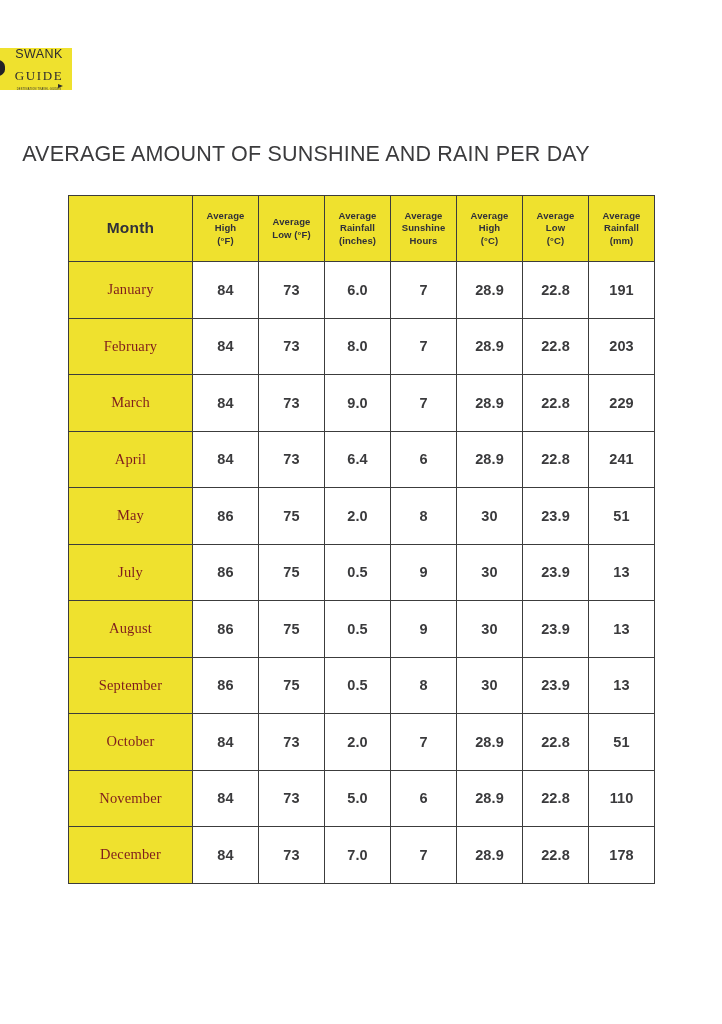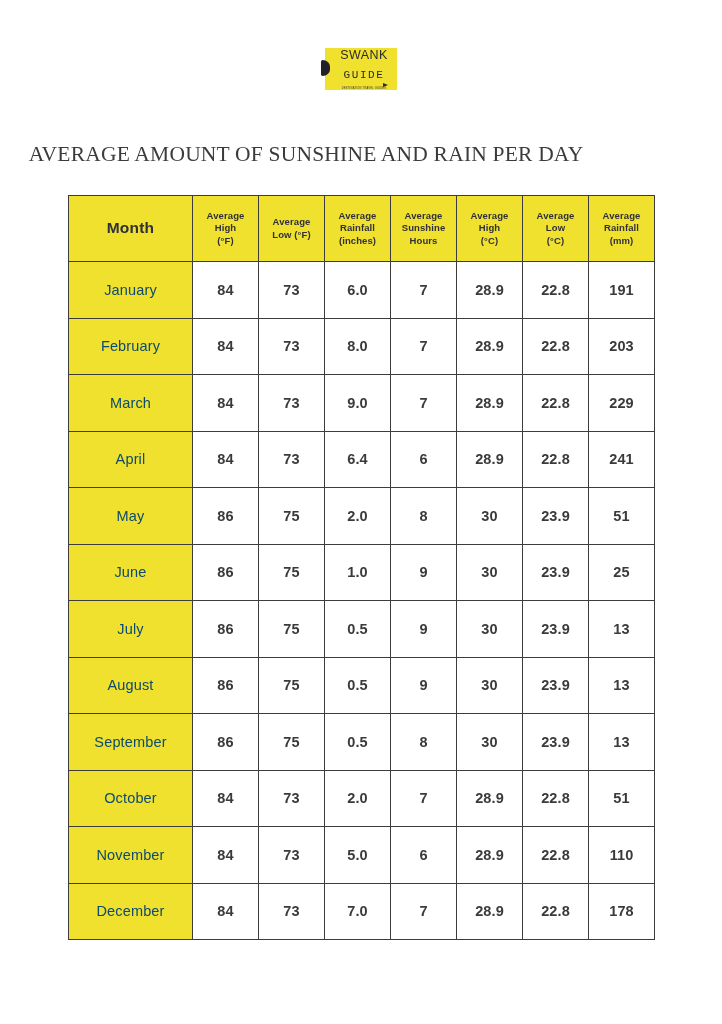--- a/index.html
+++ b/index.html
@@ -22,21 +22,20 @@
     box-sizing: border-box;
   }
 
   
   .logo-wrap {
     position: absolute;
     left: 0;
     top: 48px;
     width: 722px;
     display: flex;
-    justify-content: center;
   }
   .logo-badge {
     position: relative;
     width: 72px;
     height: 42px;
     background: #efe12e;
     display: flex;
     flex-direction: column;
     align-items: center;
     justify-content: center;
@@ -56,22 +55,22 @@
   .logo-swank {
     font-family: "Liberation Sans", sans-serif;
     font-size: 12.5px;
     letter-spacing: 0.4px;
     color: #2c2b30;
     line-height: 1;
     margin-top: 1px;
     padding-left: 6px;
   }
   .logo-guide {
-    font-family: Liberation Mono, monospace;
-    font-size: 11px;
+    font-family: Liberation Serif, serif;
+    font-size: 13px;
     letter-spacing: 1.6px;
     color: #2c2b30;
     line-height: 1;
     margin-top: 9px;
     padding-left: 6px;
   }
   .logo-rule {
     position: relative;
     width: 46px;
     height: 1px;
@@ -100,21 +99,21 @@
     transform: scaleY(1.25);
   }
 
   
   .page-title {
     position: absolute;
     left: 0;
     top: 128px;
     width: 612px;
     text-align: center;
-    font-family: Liberation Serif, serif;
+    font-family: Liberation Sans, sans-serif;
     font-size: 21.5px;
     font-weight: 400;
     letter-spacing: 0.2px;
     color: #3b3b3d;
     white-space: nowrap;
   }
 
   
   .table-wrap {
     position: absolute;
@@ -150,24 +149,25 @@
     font-size: 15.5px;
     font-weight: 700;
     letter-spacing: 0.2px;
   }
   th .hl { display: block; }
 
   
   tbody tr { height: 56.5px; }
   td.month-cell {
     background: #efe12e;
-    color: #0c4a6e;
+    color: #7f1d1d;
     font-size: 14.5px;
     font-weight: 400;
     letter-spacing: 0.15px;
+    font-family: Liberation Serif, serif;
   }
   td.val {
     background: #ffffff;
     color: #3a3a3c;
     font-size: 14.5px;
     font-weight: 700;
     letter-spacing: 0.1px;
   }
 
   
@@ -290,30 +290,20 @@
             <td class="month-cell">May</td>
             <td class="val">86</td>
             <td class="val">75</td>
             <td class="val">2.0</td>
             <td class="val">8</td>
             <td class="val">30</td>
             <td class="val">23.9</td>
             <td class="val">51</td>
           </tr>
           <tr>
-            <td class="month-cell">June</td>
-            <td class="val">86</td>
-            <td class="val">75</td>
-            <td class="val">1.0</td>
-            <td class="val">9</td>
-            <td class="val">30</td>
-            <td class="val">23.9</td>
-            <td class="val">25</td>
-          </tr>
-          <tr>
             <td class="month-cell">July</td>
             <td class="val">86</td>
             <td class="val">75</td>
             <td class="val">0.5</td>
             <td class="val">9</td>
             <td class="val">30</td>
             <td class="val">23.9</td>
             <td class="val">13</td>
           </tr>
           <tr>

